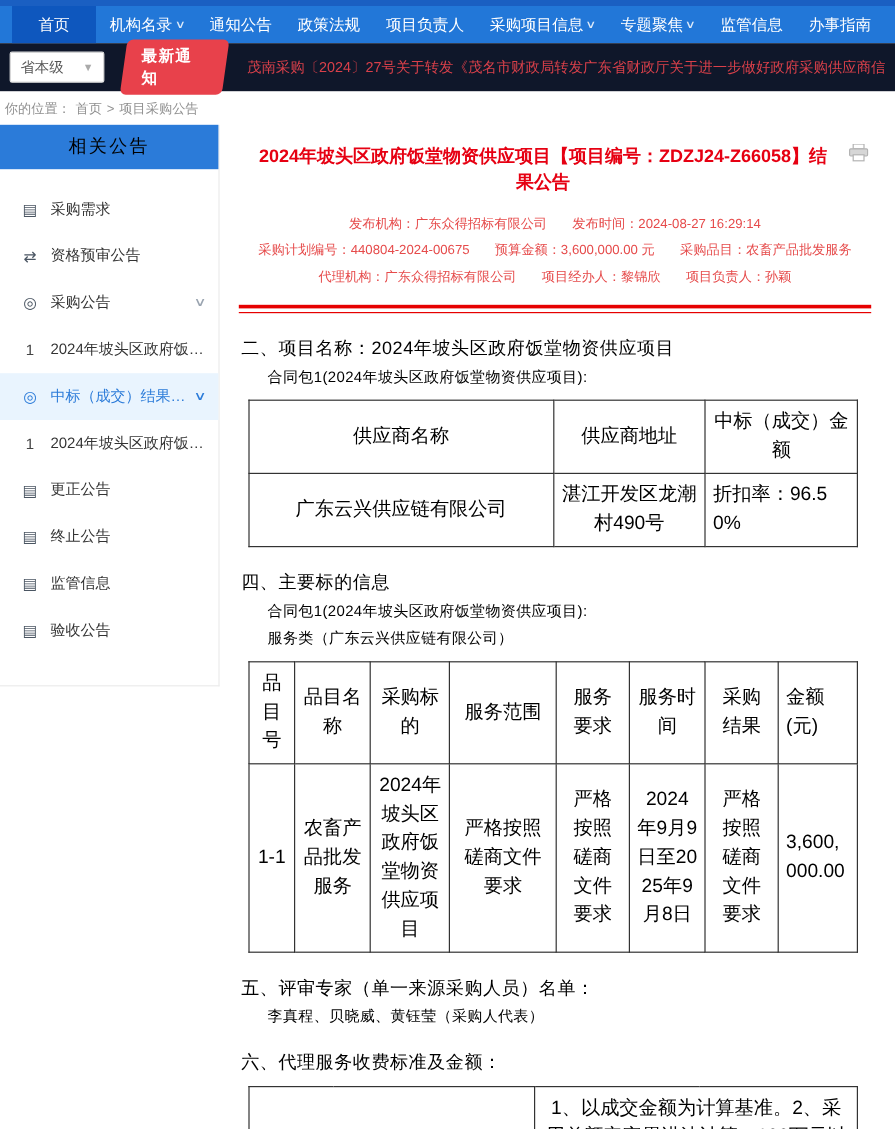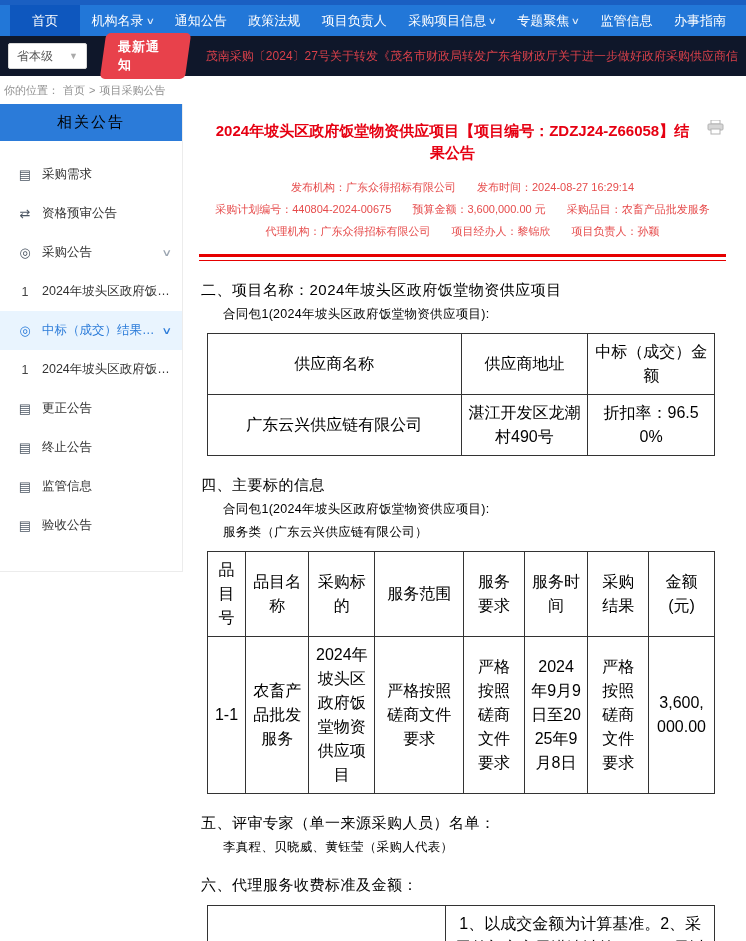--- a/index.html
+++ b/index.html
@@ -57,21 +57,21 @@
     line-height:1.45; padding:4px 34px 0 14px;
   }
   .print-btn { position:absolute; right:22px; top:16px; cursor:pointer; opacity:.75; }
   .meta { margin-top:12px; text-align:center; color:#e64b4b; font-size:11px; line-height:2.0; }
   .meta span { margin:0 9px; }
   .divider { margin:12px 0 4px 0; height:7px; border-top:3px solid #e60000; border-bottom:1px solid #e60000; }
   .sec-h { font-size:15px; color:#000; margin:20px 0 6px 2px; letter-spacing:.5px; }
   .sec-line { font-size:12.5px; color:#000; margin:6px 0 6px 24px; letter-spacing:.3px; }
   table.tbl { border-collapse:collapse; margin:10px 0 6px 8px; width:508px; table-layout:fixed; }
   .tbl th, .tbl td { border:1px solid #333; padding:6px 6px; font-size:16px; font-weight:normal; color:#000; text-align:center; vertical-align:middle; word-break:break-all; line-height:1.5; }
-  .tbl .ta-r { text-align:center; }
+  .tbl .ta-r { text-align:left; }
   .fee-text { text-align:left; line-height:1.95; padding:6px 9px; }
 </style>
 </head>
 <body>
 
 <div class="topstrip"></div>
 
 <div class="nav">
   <div class="nav-item active">
       <span>首页</span>

